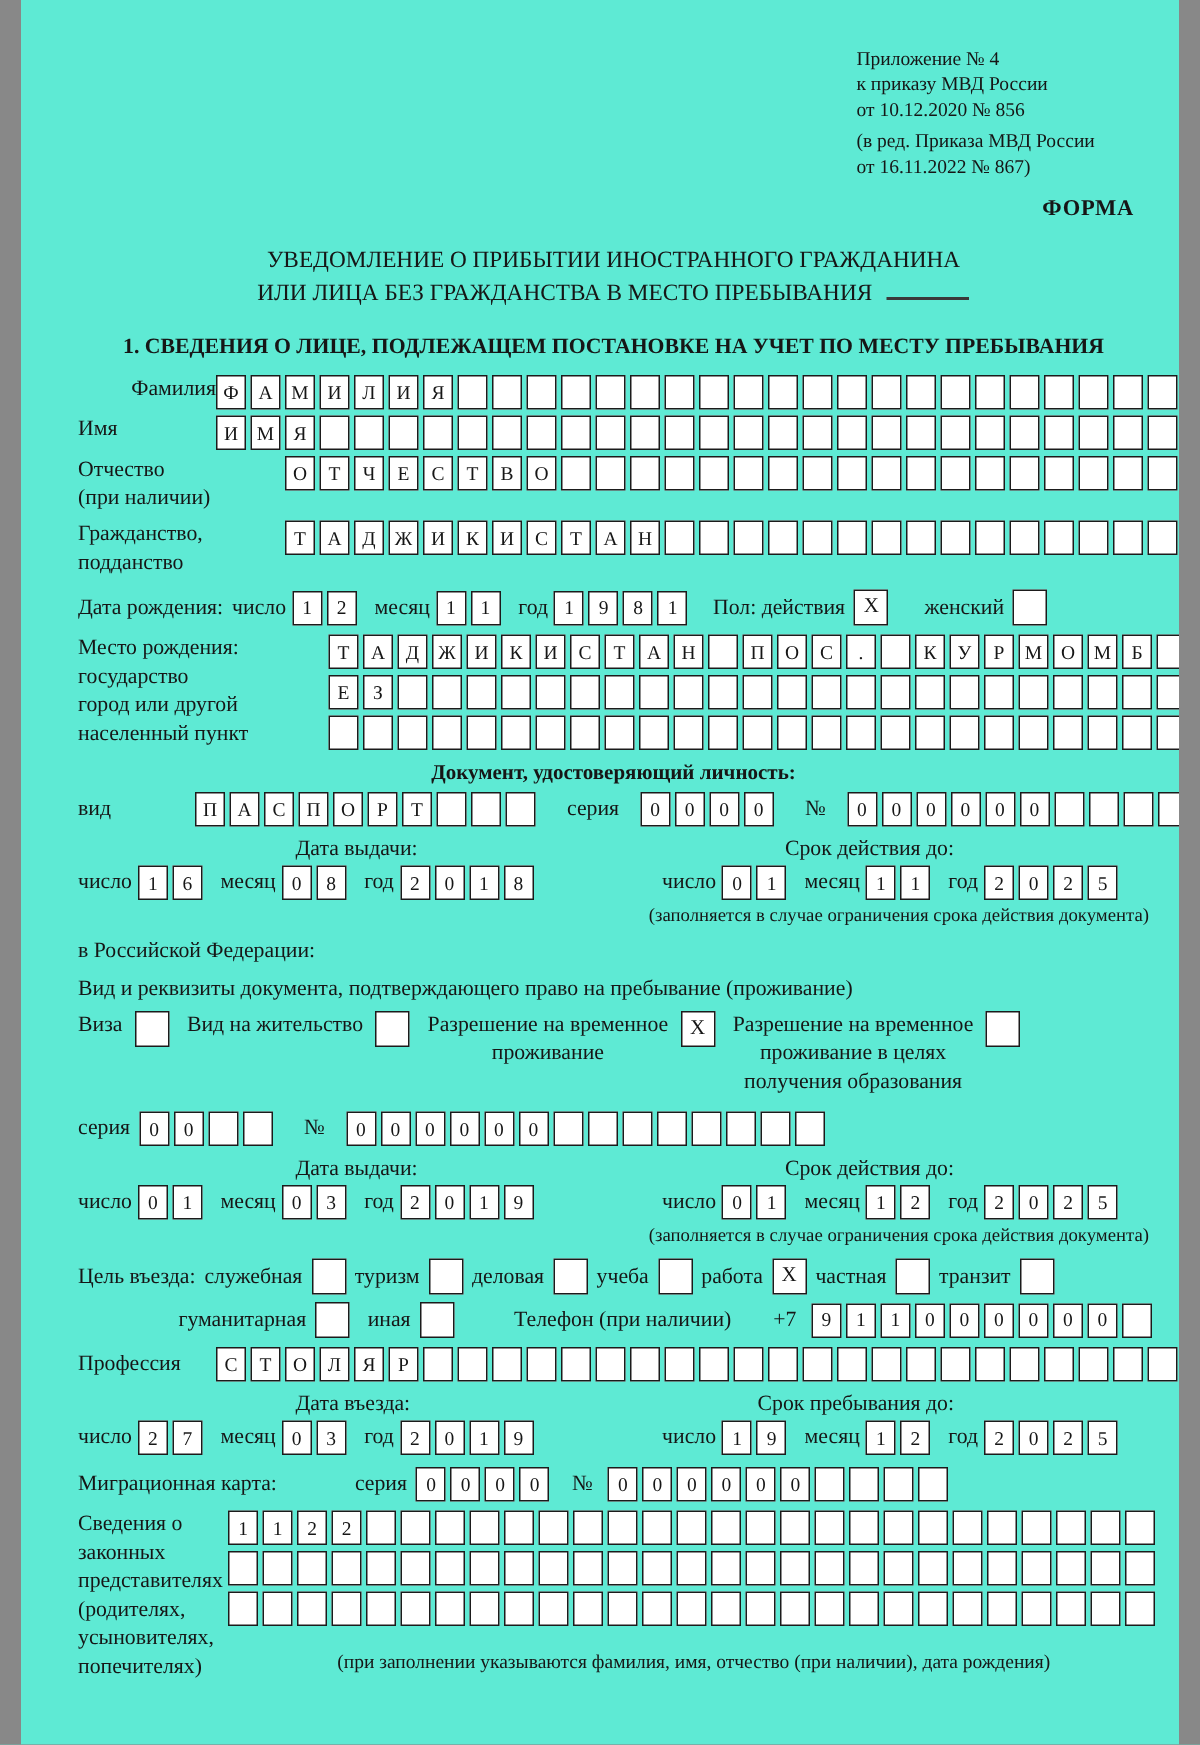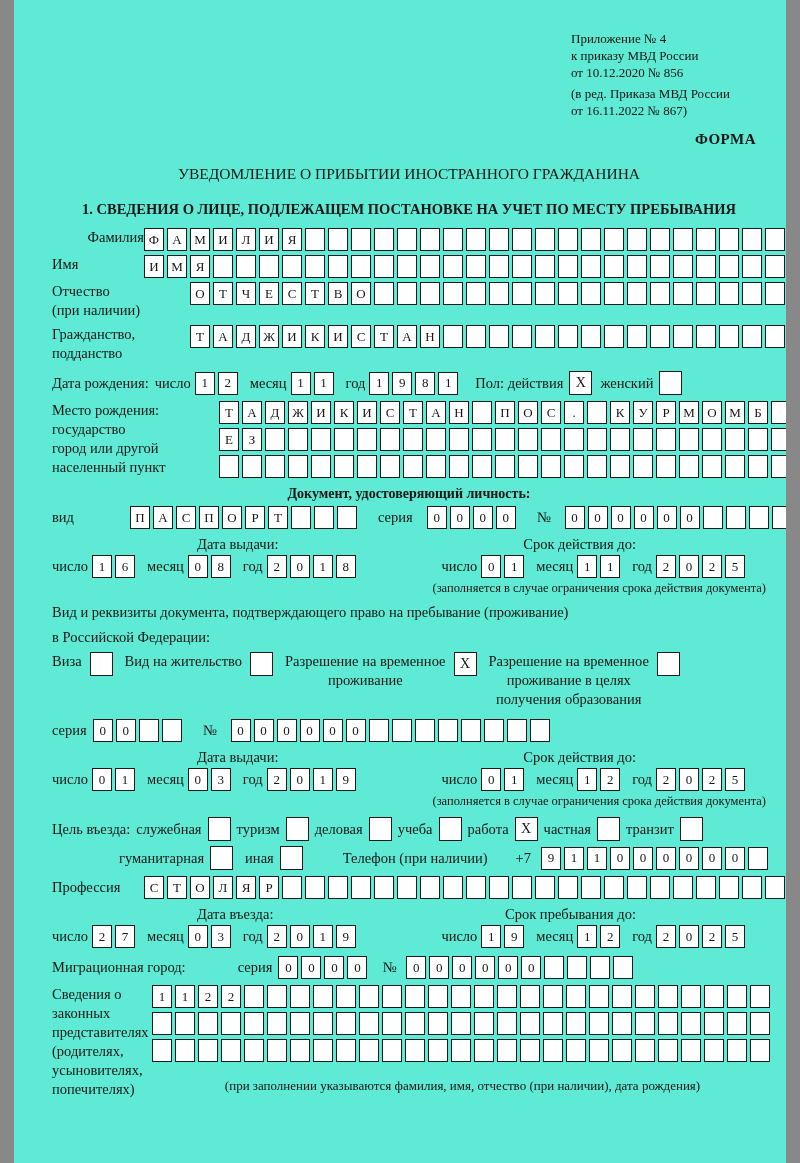--- a/index.html
+++ b/index.html
@@ -69,20 +69,23 @@
     <div>к приказу МВД России</div>
     <div>от 10.12.2020 № 856</div>
     <div class="gap">(в ред. Приказа МВД России</div>
     <div>от 16.11.2022 № 867)</div>
   </div>
 
   <div class="forma">ФОРМА</div>
 
   <div class="title">
     <div>УВЕДОМЛЕНИЕ О ПРИБЫТИИ ИНОСТРАННОГО ГРАЖДАНИНА</div>
+    <div>
+      <span>ИЛИ ЛИЦА БЕЗ ГРАЖДАНСТВА В МЕСТО ПРЕБЫВАНИЯ</span><span class="blankline"></span>
+    </div>
   </div>
 
   <div class="sec1">1. СВЕДЕНИЯ О ЛИЦЕ, ПОДЛЕЖАЩЕМ ПОСТАНОВКЕ НА УЧЕТ ПО МЕСТУ ПРЕБЫВАНИЯ</div>
 
   <div class="row m-t10">
     <span class="lbl w92">Фамилия</span>
     <span class="cells">
         <span class="cell">Ф</span>
         <span class="cell">А</span>
         <span class="cell">М</span>
@@ -228,21 +231,21 @@
         <span class="cell">1</span>
         <span class="cell">1</span>
         <span class="dglabel dggap">год</span>
         <span class="cell">1</span>
         <span class="cell">9</span>
         <span class="cell">8</span>
         <span class="cell">1</span>
       </span>
     <span class="lbl" style="margin-left:8px">Пол: действия</span>
     <span class="cb">X</span>
-    <span class="lbl" style="margin-left:2px">женский</span>
+    <span class="lbl" style="margin-left:18px">женский</span>
     <span class="cb"></span>
   </div>
 
   <div class="row m-t6">
     <span class="lbl w167">
       <span class="blk">Место рождения:</span>
       <span class="blk">государство</span>
       <span class="blk">город или другой</span>
       <span class="blk">населенный пункт</span>
     </span>
@@ -397,22 +400,22 @@
         <span class="cell">1</span>
         <span class="dglabel dggap">год</span>
         <span class="cell">2</span>
         <span class="cell">0</span>
         <span class="cell">2</span>
         <span class="cell">5</span>
       </span>
   </div>
   <div class="note">(заполняется в случае ограничения срока действия документа)</div>
 
+  <div class="para">в Российской Федерации:</div>
   <div class="para">Вид и реквизиты документа, подтверждающего право на пребывание (проживание)</div>
-  <div class="para">в Российской Федерации:</div>
 
   <div class="row opts">
     <span class="opt">
       <span class="optlines">
           <span>Виза</span>
         </span>
       <span class="cb"></span>
     </span>
     <span class="opt">
       <span class="optlines">
@@ -598,21 +601,21 @@
         <span class="cell">2</span>
         <span class="dglabel dggap">год</span>
         <span class="cell">2</span>
         <span class="cell">0</span>
         <span class="cell">2</span>
         <span class="cell">5</span>
       </span>
   </div>
 
   <div class="row m-t8 purpose">
-    <span class="lbl">Миграционная город:</span>
+    <span class="lbl">Миграционная карта:</span>
     <span class="lbl" style="margin-left:46px">серия</span>
     <span class="cells">
         <span class="cell">0</span>
         <span class="cell">0</span>
         <span class="cell">0</span>
         <span class="cell">0</span>
       </span>
     <span class="lbl" style="margin-left:6px;margin-right:4px">№</span>
     <span class="cells">
         <span class="cell">0</span>

